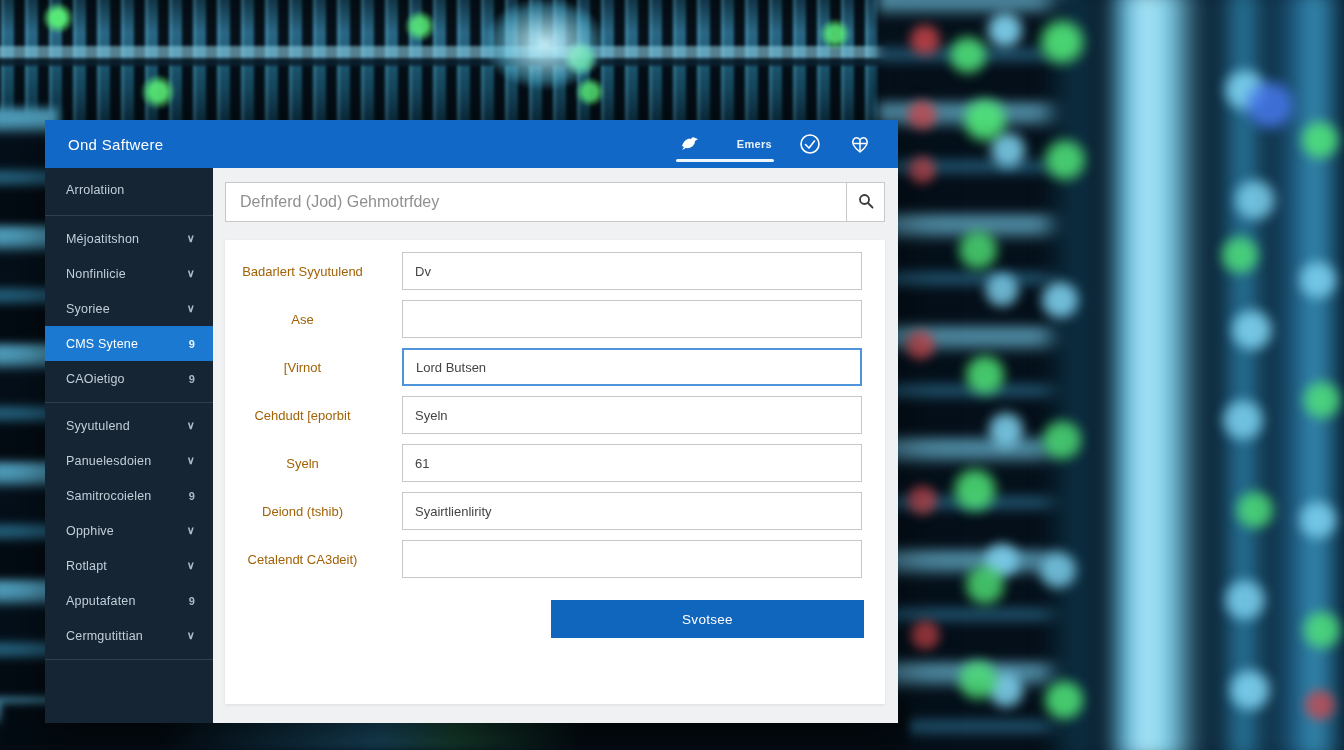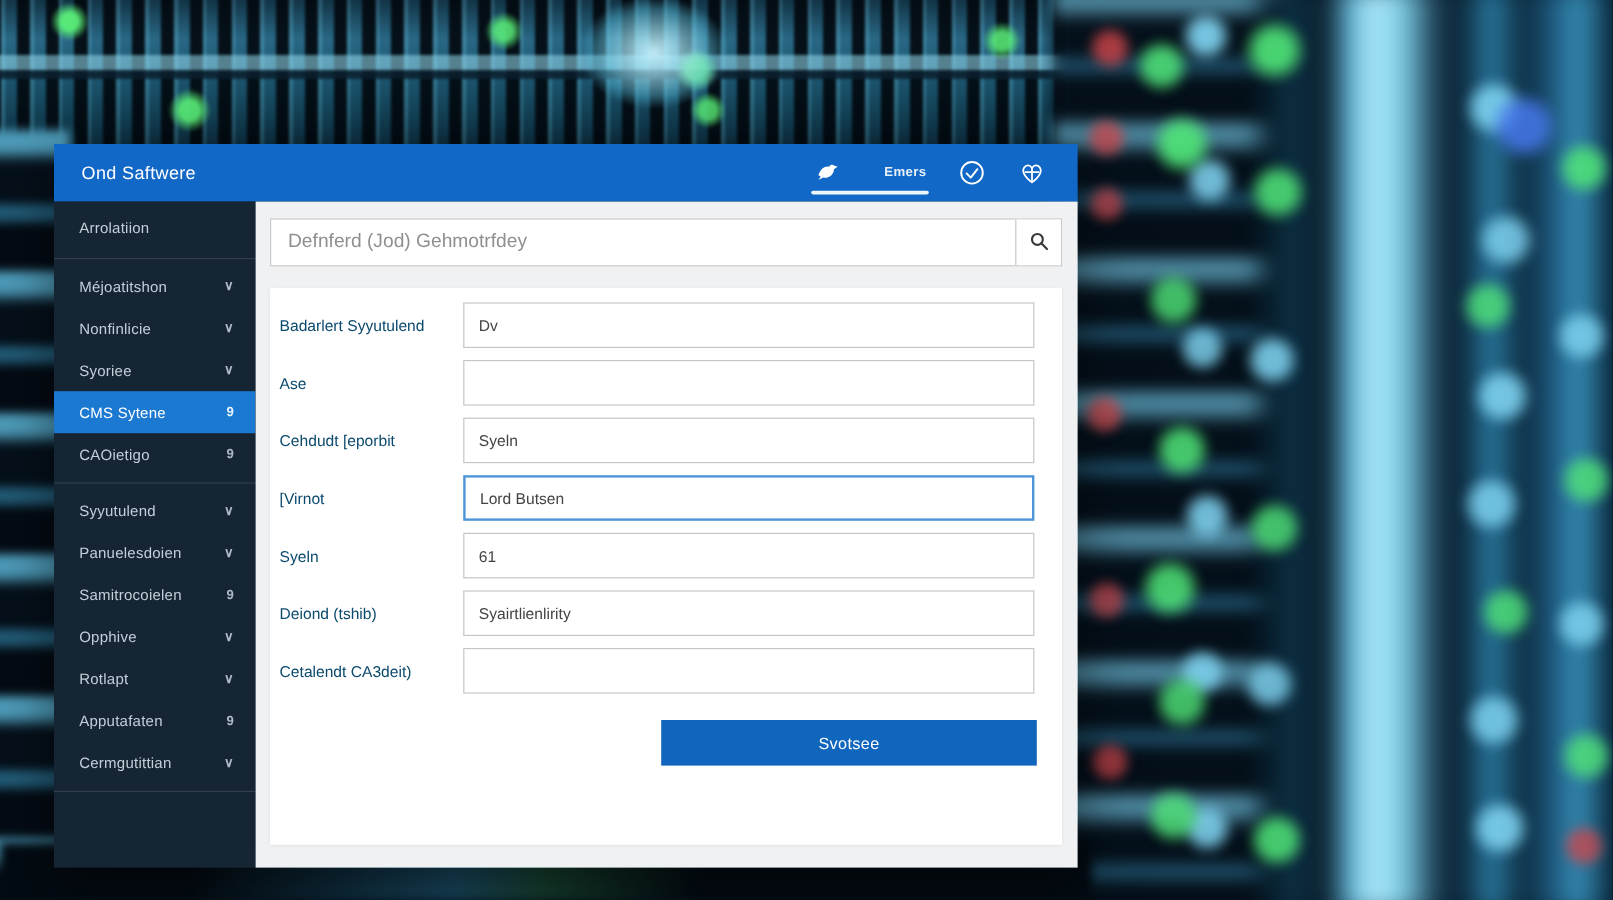--- a/index.html
+++ b/index.html
@@ -112,25 +112,25 @@
   .searchbar{ height:40px; background:#fff; border:1px solid #c9c9c9; display:flex; align-items:stretch; }
   .searchbar input{ flex:1; border:none; outline:none; padding:0 14px; font-size:16px;
                     color:#555; font-family:"Liberation Sans", sans-serif; background:transparent; }
   .searchbar input::placeholder{ color:#8f8f8f; opacity:1; }
   .search-btn{ width:38px; border:none; border-left:1px solid #c9c9c9; background:#fff;
                display:flex; align-items:center; justify-content:center; cursor:pointer; }
 
   .card{ margin-top:18px; background:#fff; height:464px; padding:12px 23px 0 8px;
          box-shadow:0 1px 3px rgba(0,0,0,.08); }
   .form-row{ display:flex; align-items:center; margin-bottom:10px; }
-  .form-label{ width:139px; flex:none; text-align:left; margin-right:14px;
-               font-size:13px; color:#0c4a6e; }
+  .form-label{ width:139px; flex:none; text-align:center; margin-right:14px;
+               font-size:13px; color:#a16207; }
   .form-row input{ flex:1; height:38px; border:1px solid #c6c6c6; background:#fff;
                    padding:0 12px; font-size:13px; color:#444;
-                   font-family:"Liberation Sans", sans-serif; outline:none; }
+                   font-family:"Liberation Sans", sans-serif; outline:none;margin-left:16px; }
   .form-row input.focused{ border:2px solid #4d94db; }
   .submit-row{ margin-top:22px; padding-left:318px; }
   .submit-btn{ width:313px; height:38px; background:#1065bd; color:#fff; border:none;
                font-size:13.5px; font-family:"Liberation Sans", sans-serif; letter-spacing:.3px;
                cursor:pointer; }
 </style>
 </head>
 <body>
 
 <div id="stage">
@@ -246,26 +246,26 @@
         <div class="card">
           <div class="form-row">
             <span class="form-label">Badarlert Syyutulend</span>
             <input type="text" value="Dv" style="">
           </div>
           <div class="form-row">
             <span class="form-label">Ase</span>
             <input type="text" value="" style="">
           </div>
           <div class="form-row">
+            <span class="form-label">[Virnot</span>
+            <input type="text" class="focused" value="Lord Butsen" style="">
+          </div>
+          <div class="form-row">
             <span class="form-label">Cehdudt [eporbit</span>
             <input type="text" value="Syeln" style="">
-          </div>
-          <div class="form-row">
-            <span class="form-label">[Virnot</span>
-            <input type="text" class="focused" value="Lord Butsen" style="">
           </div>
           <div class="form-row">
             <span class="form-label">Syeln</span>
             <input type="text" value="61" style="">
           </div>
           <div class="form-row">
             <span class="form-label">Deiond (tshib)</span>
             <input type="text" value="Syairtlienlirity" style="">
           </div>
           <div class="form-row">

